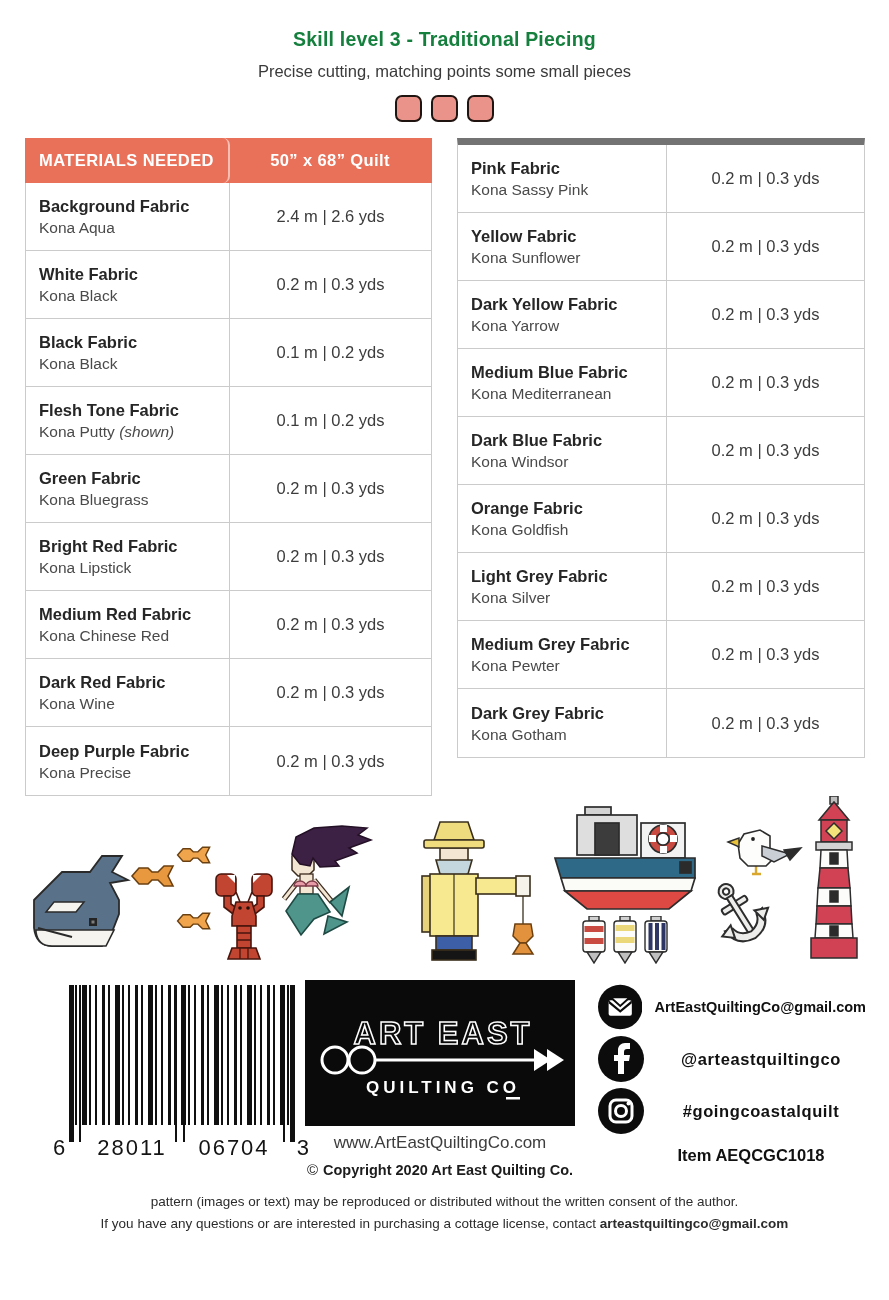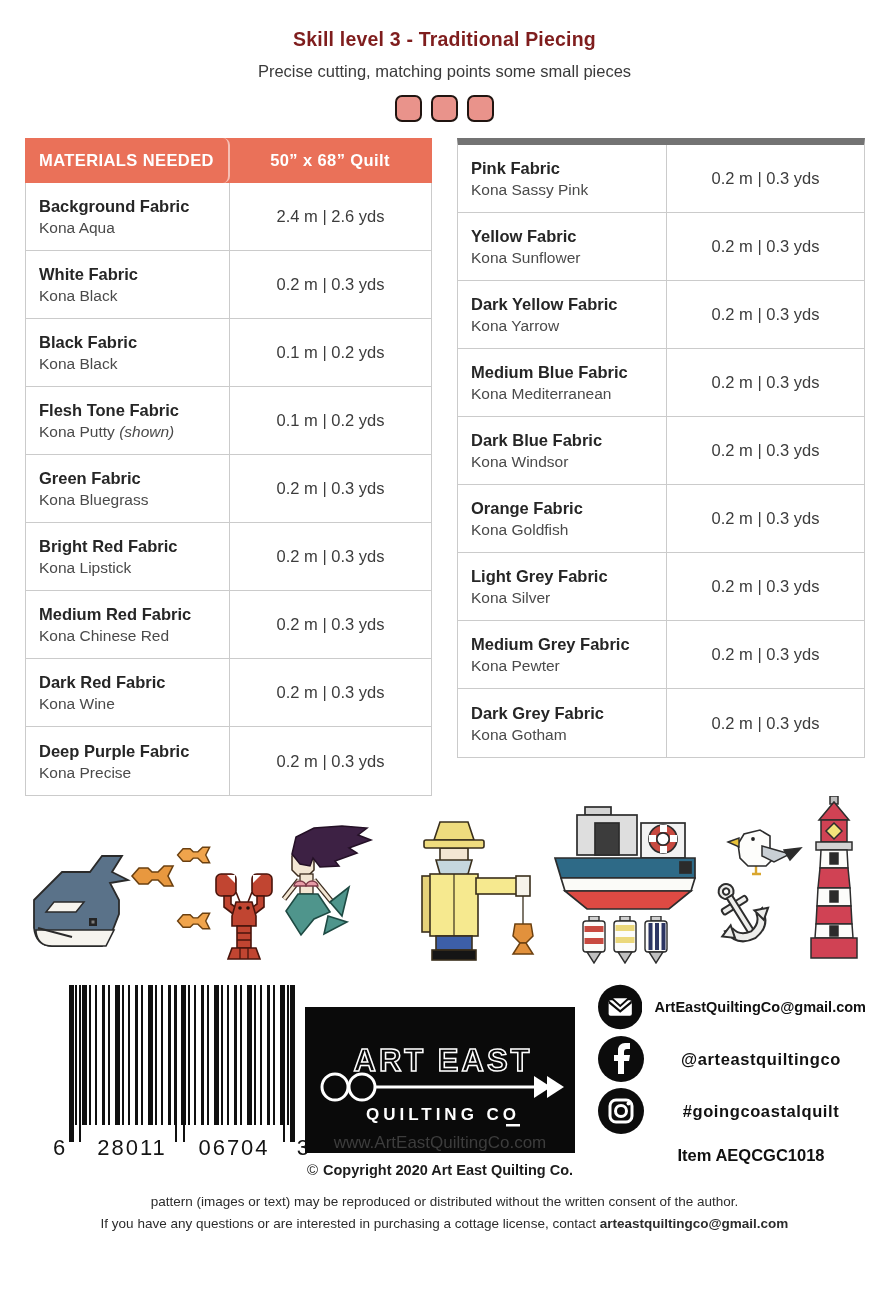--- a/index.html
+++ b/index.html
@@ -2,21 +2,21 @@
 <html><head>
 <meta charset="utf-8">
 <style>
   * { margin:0; padding:0; box-sizing:border-box; }
   html,body { background:#fff; }
   body { font-family:"Liberation Sans", sans-serif; }
   .page { position:relative; width:889px; height:1300px; background:#ffffff; overflow:hidden; }
   .abs { position:absolute; }
 
   
-  .title { top:28px; left:0; width:889px; text-align:center; font-size:19.5px; font-weight:700; color:#7f1d1d; letter-spacing:.2px; }
+  .title { top:28px; left:0; width:889px; text-align:center; font-size:19.5px; font-weight:700; color:#15803d; letter-spacing:.2px; }
   .subtitle { top:62px; left:0; width:889px; text-align:center; font-size:16.5px; color:#3a3a3a; }
   .squares { top:95px; left:0; width:889px; display:flex; justify-content:center; gap:9px; }
   .sq { width:27px; height:27px; background:#E9938B; border:2.5px solid #201410; border-radius:7px; }
 
   
   .mtable { background:#fff; }
   .mtable.left  { top:138px; left:25px;  width:407px; }
   .mtable.right { top:138px; left:457px; width:408px; }
   .mhead { display:flex; height:45px; background:#EA7159; }
   .mhead-cell { display:flex; align-items:center; justify-content:center; color:#fff; font-weight:700; font-size:16.5px; letter-spacing:.4px;border-radius:7px; }
@@ -43,21 +43,21 @@
       #101010 0 3px, #fff 3px 6px, #101010 6px 8px, #fff 8px 13px,
       #101010 13px 18px, #fff 18px 20px, #101010 20px 22px, #fff 22px 26px,
       #101010 26px 28px, #fff 28px 33px); }
   .guard { position:absolute; top:0; height:157px; background:#101010; }
   .g1{left:12px;width:5px}.g2{left:22px;width:2px}.g3{left:118px;width:2px}
   .g4{left:126px;width:2px}.g5{left:226px;width:2px}.g6{left:233px;width:5px}
   .bdigits span { position:absolute; bottom:0; font-size:22px; color:#141414; letter-spacing:2px; }
   .bd1{left:-4px}.bd2{left:34px;width:82px;text-align:center}.bd3{left:132px;width:90px;text-align:center}.bd4{right:-4px}
 
   
-  .logo-box { top:980px; left:305px; width:270px; height:146px; background:#0a0a0a;margin-top:27px; }
+  .logo-box { top:980px; left:305px; width:270px; height:146px; background:#0a0a0a; }
   .website { top:1133px; left:260px; width:360px; text-align:center; font-size:17px; color:#3d3d3d; }
   .copyright { top:1161px; left:260px; width:360px; text-align:center; font-size:14.5px; font-weight:700; color:#1c1c1c; }
   .copyright .csym { font-weight:400; font-size:15px; margin-right:5px; }
 
   
   .contact { left:598px; width:268px; height:46px; display:flex; align-items:center; gap:12px; }
   .c1{top:984px}.c2{top:1036px}.c3{top:1088px}
   .contact .ctext { flex:1; text-align:center; font-weight:700; color:#111; }
   .c1 .ctext { font-size:14.5px; text-align:left; }
   .c2 .ctext, .c3 .ctext { font-size:16.5px; letter-spacing:.6px; }

